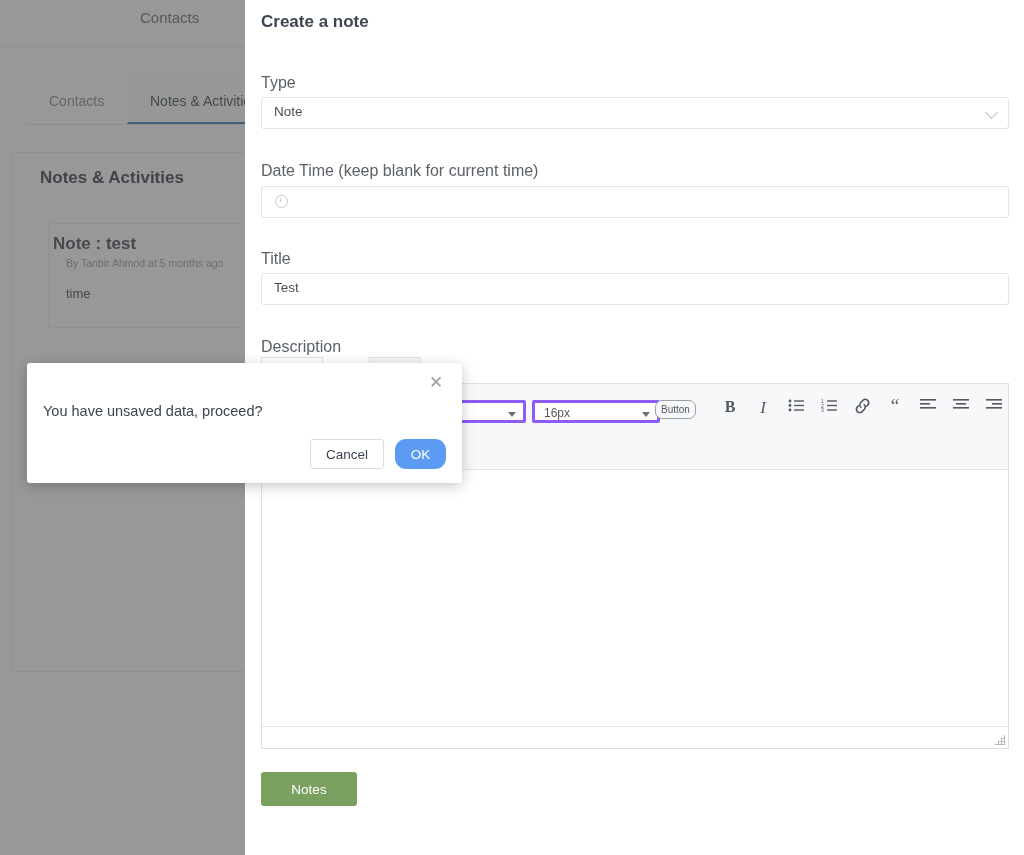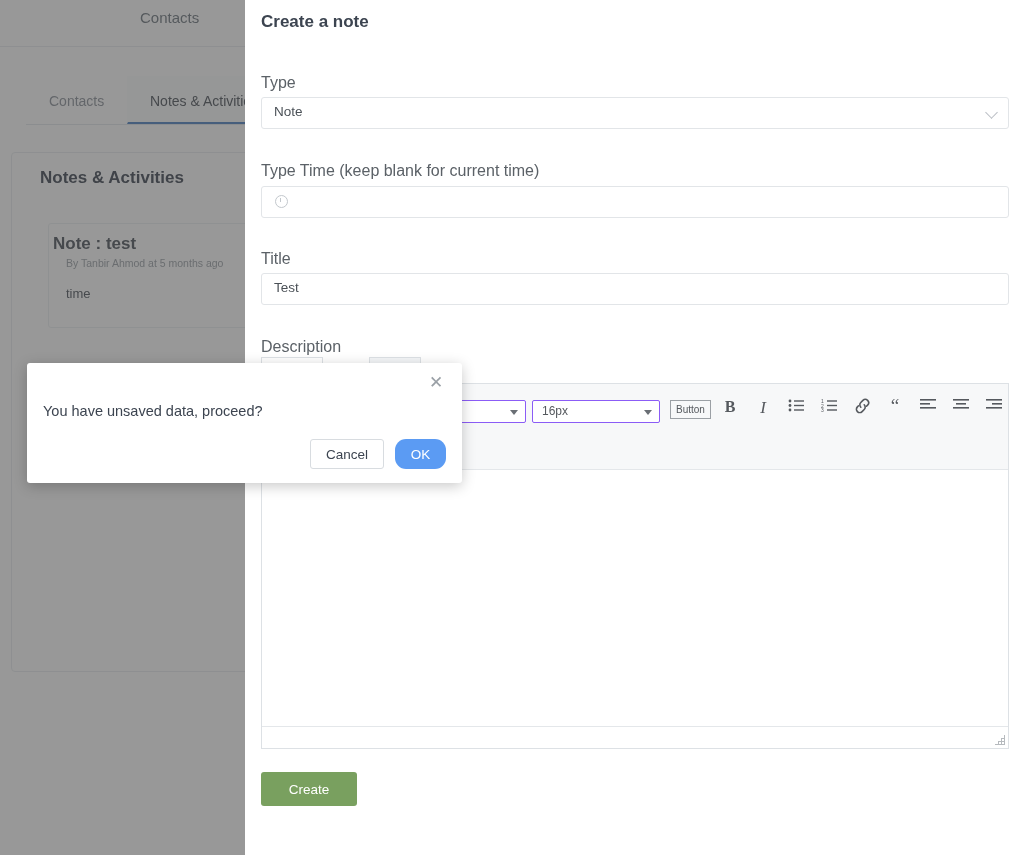--- a/index.html
+++ b/index.html
@@ -126,21 +126,21 @@
 
   .editor-wrap {
     position:absolute; left:16px; top:383px; width:748px; height:366px;
     border:1px solid #dde1e5; background:#ffffff;
   }
   .toolbar {
     position:absolute; left:0; top:0; width:746px; height:86px;
     background:#f7f8f9; border-bottom:1px solid #e4e7ea;
   }
   .tb-select {
-    position:absolute; height:23px; border:1px solid #8b5cf6;
+    position:absolute; height:23px; border:3px solid #8b5cf6;
     background:#ffffff; border-radius:2px;
   }
   .tb-select .lbl {
     position:absolute; left:9px; top:3px; font-size:12px; color:#55595e;
   }
   .tb-select .arr {
     position:absolute; right:7px; top:9px;
     width:0; height:0;
     border-left:4px solid transparent; border-right:4px solid transparent;
     border-top:5px solid #6a6f75;
@@ -246,21 +246,21 @@
       <div class="drawer-title">Create a note</div>
       <div class="drawer-close">✕</div>
     </div>
 
     <div class="field-label" style="top:68px;">Type</div>
     <div class="field-box" style="top:97px;">
       <span class="field-text">Note</span>
       <span class="chevron"></span>
     </div>
 
-    <div class="field-label" style="top:156px;">Type Time (keep blank for current time)</div>
+    <div class="field-label" style="top:156px;">Date Time (keep blank for current time)</div>
     <div class="field-box" style="top:186px;">
       <span class="clock-ico"></span>
       <span class="field-text" style="left:34px;"></span>
     </div>
 
     <div class="field-label" style="top:244px;">Title</div>
     <div class="field-box" style="top:273px;">
       <span class="field-text">Test</span>
     </div>
 
@@ -281,21 +281,21 @@
         <div class="tb-select" style="left:8px; top:16px; width:256px;">
           <span class="lbl"></span>
           <span class="arr"></span>
         </div>
 
         <div class="tb-select" style="left:270px; top:16px; width:128px;">
           <span class="lbl">16px</span>
           <span class="arr"></span>
         </div>
 
-        <div class="tb-btnbox" style="left:408px;">
+        <div class="tb-btnbox" style="left:393px;border-radius:7px;">
           <span>Button</span>
         </div>
 
         <div class="tb-btn" style="left:455px;">
           <span style="font-weight:bold; font-size:16px; font-family:'Liberation Serif',serif;">B</span>
         </div>
 
         <div class="tb-btn" style="left:488px;">
           <span style="font-style:italic; font-size:17px; font-family:'Liberation Serif',serif;">I</span>
         </div>
@@ -389,21 +389,21 @@
           <i style="right:0; bottom:0; width:10px; height:1.2px;"></i>
           <i style="right:0; bottom:3px; width:7px; height:1.2px;"></i>
           <i style="right:0; bottom:6px; width:4px; height:1.2px;"></i>
           <i style="right:0; bottom:0; width:1.2px; height:10px;"></i>
           <i style="right:3px; bottom:0; width:1.2px; height:7px;"></i>
           <i style="right:6px; bottom:0; width:1.2px; height:4px;"></i>
         </div>
       </div>
     </div>
 
-    <button class="create-btn">Create</button>
+    <button class="create-btn">Notes</button>
   </div>
 
   <div class="confirm">
     <div class="confirm-close">✕</div>
     <div class="confirm-msg">You have unsaved data, proceed?</div>
     <button class="confirm-cancel">Cancel</button>
     <button class="confirm-ok">OK</button>
   </div>
 
 </div>

